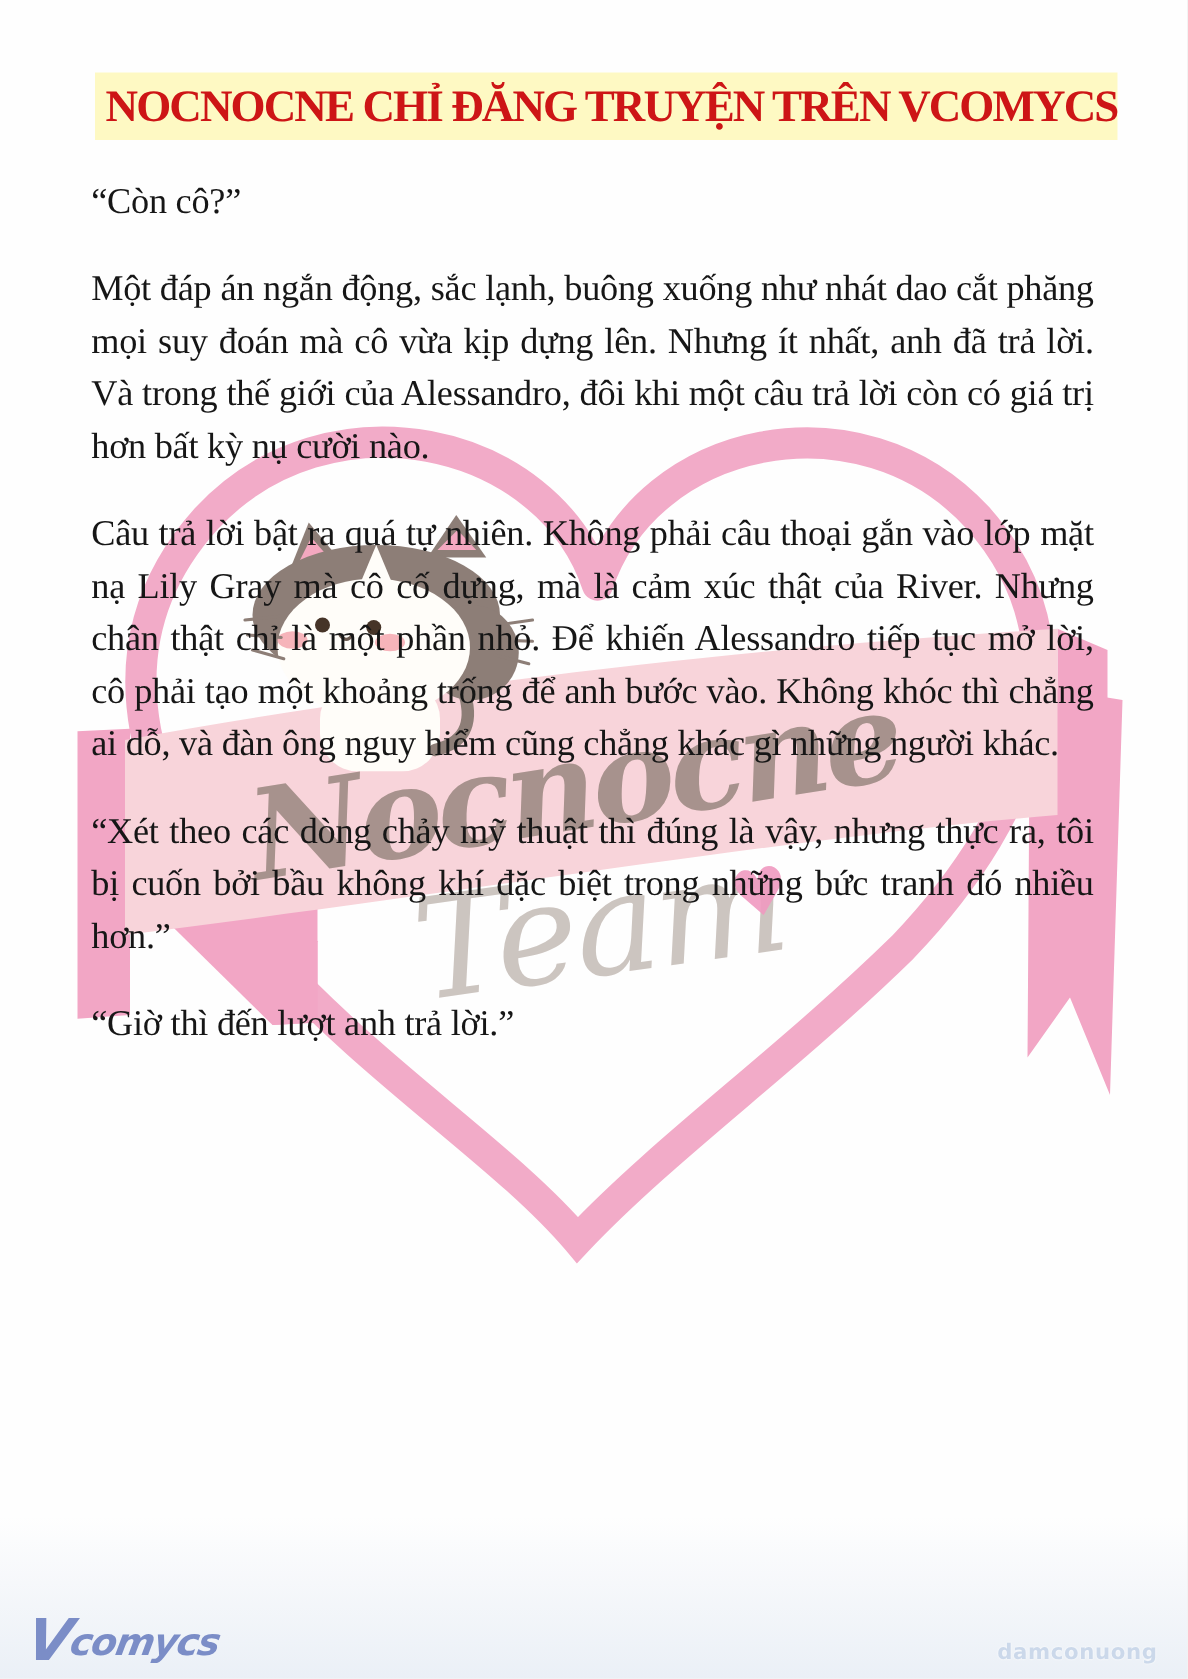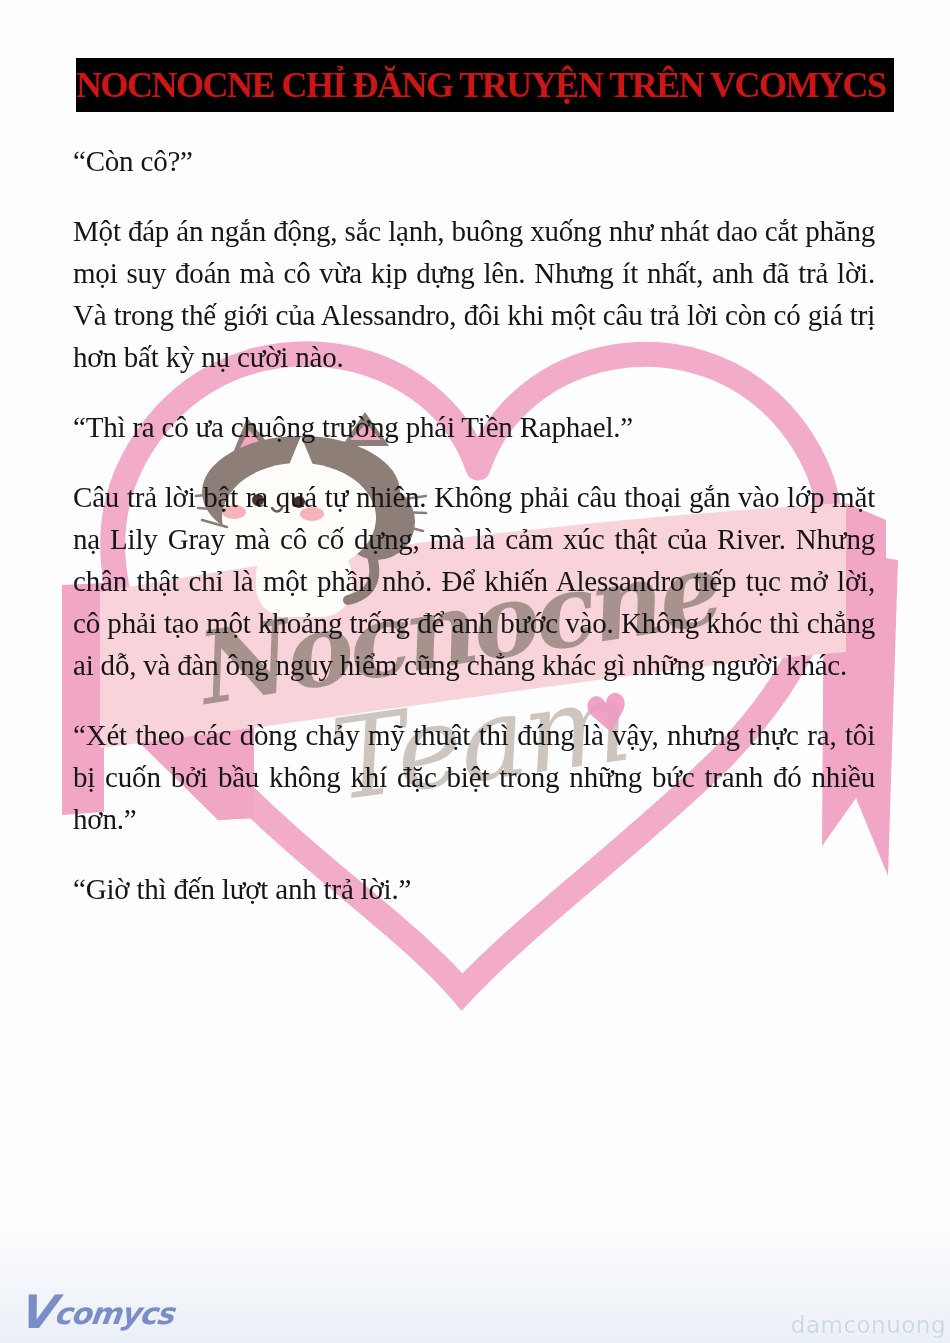--- a/index.html
+++ b/index.html
@@ -10,28 +10,28 @@
     background:#fefefe;
     overflow:hidden;
     font-family:"Liberation Serif", serif;
   }
   .watermark {
     position:absolute; left:0; top:0; width:950px; height:1343px;
     z-index:0;
   }
   .banner {
     position:absolute; left:76px; top:58px; width:818px; height:54px;
-    background:#000000;
+    background:#fef9c3;
     color:#cd1516;
     font-family:"Liberation Serif", serif;
     font-weight:bold;
     font-size:36px;
     letter-spacing:-1.5px;
     line-height:54px;
-    text-align:left;
+    text-align:right;
     white-space:nowrap;
     z-index:2;
   }
   .text-body {
     position:absolute; left:73px; top:112px; width:802px;
     z-index:2;
   }
   .text-body p {
     margin:28px 0 0 0;
     font-size:29px;
@@ -55,26 +55,26 @@
     transform:skewX(-10deg);
     font-size:30px;
     letter-spacing:-1px;
     line-height:48px;
   }
   .logo .logo-v {
     font-size:46px;
     vertical-align:-4px;
   }
   .credit {
-    position:absolute; right:4px; top:1312px;
+    position:absolute; right:24px; top:1312px;
     z-index:3;
     color:#cbd8ea;
     font-family:"DejaVu Sans", sans-serif;
-    font-weight:normal;
-    font-size:23px;
+    font-weight:bold;
+    font-size:17px;
     letter-spacing:0.5px;
     text-shadow:0 0 2px #ffffff;
   }
 </style>
 </head>
 <body>
 
 <div class="page">
 
   <svg class="watermark" viewBox="0 0 950 1343" width="950" height="1343" xmlns="http://www.w3.org/2000/svg">
@@ -119,21 +119,20 @@
       <text transform="translate(338 800) rotate(-8)" font-family="'DejaVu Serif', serif" font-style="italic" font-size="112" letter-spacing="-2" fill="#a5978e" opacity="0.55">Team</text>
       <text transform="translate(588 736) rotate(-10)" font-family="'DejaVu Sans', sans-serif" font-size="52" fill="#f09ac0" opacity="0.9">♥</text>
     </g>
   </svg>
 
   <div class="banner">NOCNOCNE CHỈ ĐĂNG TRUYỆN TRÊN VCOMYCS</div>
 
   <div class="text-body">
     <p>“Còn cô?”</p>
     <p>Một đáp án ngắn động, sắc lạnh, buông xuống như nhát dao cắt phăng mọi suy đoán mà cô vừa kịp dựng lên. Nhưng ít nhất, anh đã trả lời. Và trong thế giới của Alessandro, đôi khi một câu trả lời còn có giá trị hơn bất kỳ nụ cười nào.</p>
-    <p>“Thì ra cô ưa chuộng trường phái Tiền Raphael.”</p>
     <p>Câu trả lời bật ra quá tự nhiên. Không phải câu thoại gắn vào lớp mặt nạ Lily Gray mà cô cố dựng, mà là cảm xúc thật của River. Nhưng chân thật chỉ là một phần nhỏ. Để khiến Alessandro tiếp tục mở lời, cô phải tạo một khoảng trống để anh bước vào. Không khóc thì chẳng ai dỗ, và đàn ông nguy hiểm cũng chẳng khác gì những người khác.</p>
     <p>“Xét theo các dòng chảy mỹ thuật thì đúng là vậy, nhưng thực ra, tôi bị cuốn bởi bầu không khí đặc biệt trong những bức tranh đó nhiều hơn.”</p>
     <p>“Giờ thì đến lượt anh trả lời.”</p>
   </div>
 
   <div class="bottom-fade"></div>
 
   <div class="logo"><span class="logo-v">V</span><span>comycs</span></div>
 
   <div class="credit">damconuong</div>

